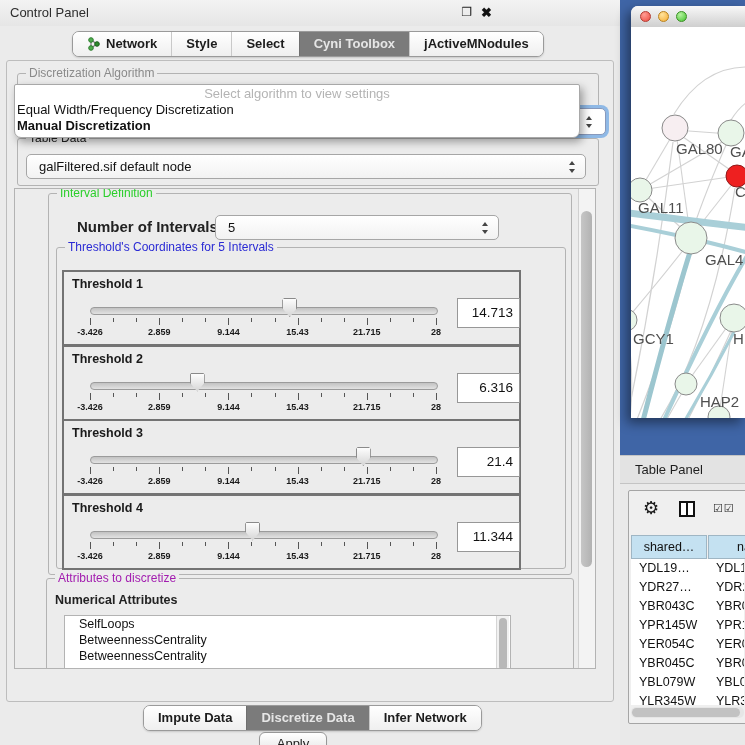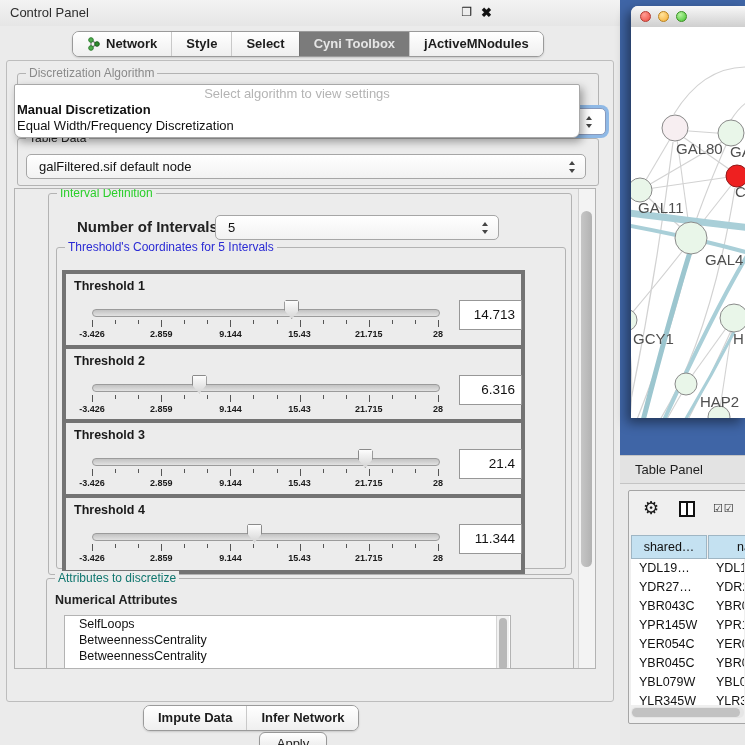--- a/index.html
+++ b/index.html
@@ -49,21 +49,21 @@
   .combo .spin{position:absolute;right:9px;top:50%;transform:translateY(-50%);width:7px;height:12px;}
   .combo .spin i{position:absolute;left:0;width:0;height:0;border-left:3.5px solid transparent;border-right:3.5px solid transparent;}
   .combo .spin .up{top:0;border-bottom:4.5px solid #444;}
   .combo .spin .dn{bottom:0;border-top:4.5px solid #444;}
 
   
   .scrollarea{left:7px;top:127px;width:580px;height:479px;border:1px solid #b3b3b3;background:#ececec;overflow:hidden;}
   .vsb{position:absolute;right:0;top:0;bottom:0;width:16px;background:#f3f3f3;border-left:1px solid #d0d0d0;}
   .vsb .thumb{position:absolute;left:2px;width:11px;background:linear-gradient(90deg,#c6c6c6,#b2b2b2);border-radius:6px;}
 
-  .threshold-block{position:absolute;left:5px;width:455px;height:72px;border:4px solid #737373;background:#ececec;}
+  .threshold-block{position:absolute;left:5px;width:455px;height:72px;border:2px solid #737373;background:#ececec;}
   .th-label{position:absolute;left:8px;top:5px;font-size:12.5px;font-weight:bold;color:#1a1a1a;}
   .track{position:absolute;left:26px;top:35px;width:346px;height:6px;border:1px solid #9b9b9b;border-radius:4px;
          background:linear-gradient(#c2c2c2,#e2e2e2);}
   .thumbp{position:absolute;top:26px;width:15px;height:19px;background:linear-gradient(#fdfdfd,#d6d6d6);
           border:1px solid #8a8a8a;box-sizing:border-box;
           clip-path:polygon(12% 0,88% 0,100% 12%,100% 52%,50% 100%,0 52%,0 12%);}
   .tick{position:absolute;width:1px;background:#555;top:46px;}
   .tick.minor{height:4px;}
   .tick.major{height:7px;}
   .ticklabel{position:absolute;top:55px;transform:translateX(-50%);font-size:9px;font-weight:bold;color:#1a1a1a;white-space:nowrap;}
@@ -299,21 +299,21 @@
                 <div class="tick minor" style="left:348.93333333333334px"></div>
                 <div class="tick major" style="left:372px"></div>
                 <div class="ticklabel" style="left:372px">28</div>
                 <div class="th-field">11.344</div>
               </div>
             </div>
         </div>
       </div>
 
       <div class="groupbox" style="left:31px;top:389px;width:526px;height:118px;">
-        <span class="grouptitle" style="color:#0f766e;">Attributes to discretize</span>
+        <span class="grouptitle" style="color:#a21caf;">Attributes to discretize</span>
         <span class="abs" style="left:8px;top:14px;font-size:12.5px;font-weight:bold;">Numerical Attributes</span>
         <div class="list-box" style="left:17px;top:36px;width:445px;height:78px;" id="attrList">
             <div class="row">SelfLoops</div>
             <div class="row">BetweennessCentrality</div>
             <div class="row">BetweennessCentrality</div>
           </div>
         <div class="abs" style="left:449px;top:37px;width:12px;height:76px;background:#f1f1f1;border-left:1px solid #d5d5d5;">
           <div style="position:absolute;left:2px;top:2px;width:8px;height:52px;background:#b8b8b8;border-radius:4px;"></div>
         </div>
       </div>
@@ -323,30 +323,33 @@
       </div>
     </div>
 
     <div class="abs apply-btn">Apply</div>
   </div>
 
   <div class="abs cp-bottom-tabs seg-group" id="bottomTabs">
       <div class="seg">
         <span>Impute Data</span>
       </div>
+      <div class="seg sel">
+        <span>Discretize Data</span>
+      </div>
       <div class="seg">
         <span>Infer Network</span>
       </div>
     </div>
 
   <div class="abs popup">
     <div class="ph">Select algorithm to view settings</div>
     <div id="popupItems">
+        <div class="it">Equal Width/Frequency Discretization</div>
         <div class="it b">Manual Discretization</div>
-        <div class="it">Equal Width/Frequency Discretization</div>
       </div>
   </div>
 </div>
 
 <div class="abs right">
   <div class="abs desktop">
     <div class="abs netwin">
       <div class="tbar">
         <span class="light r"></span>
         <span class="light y"></span>

